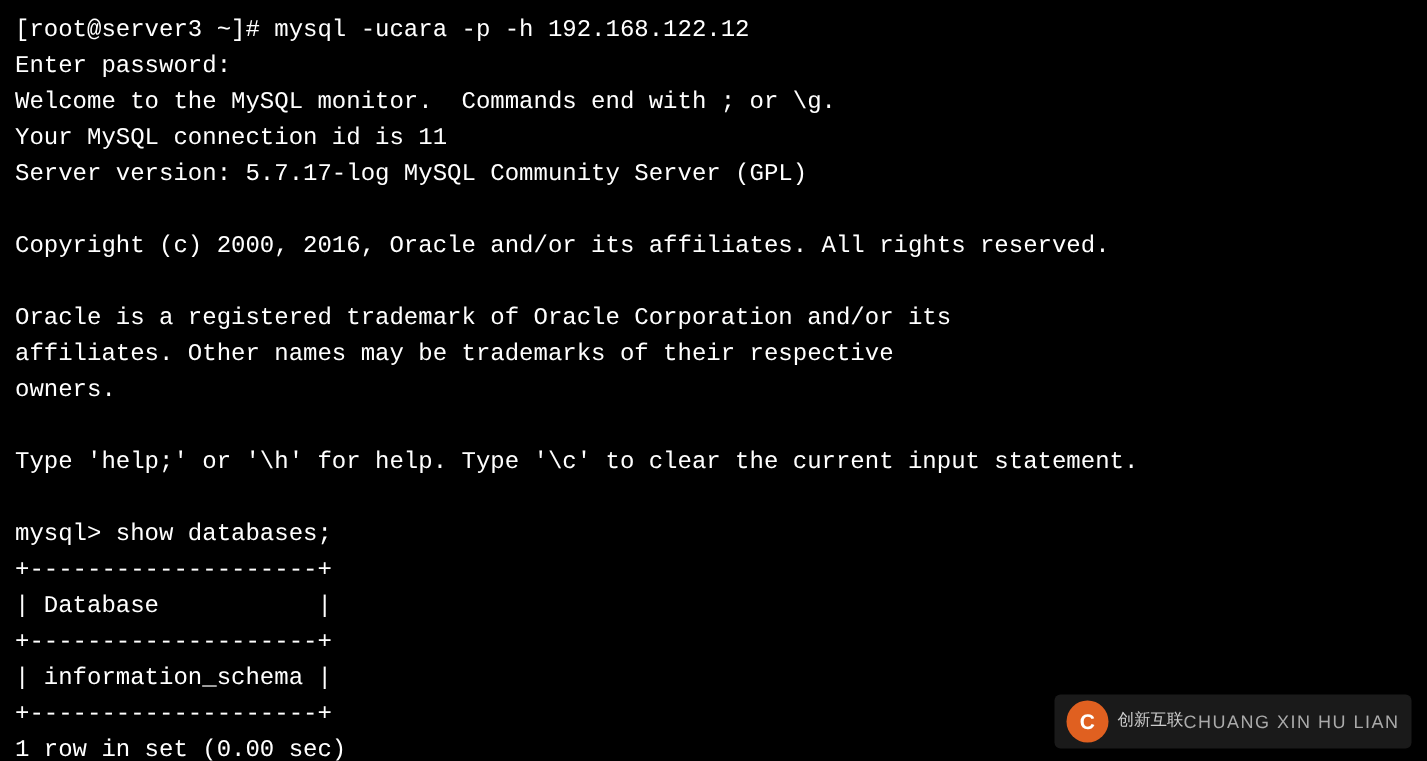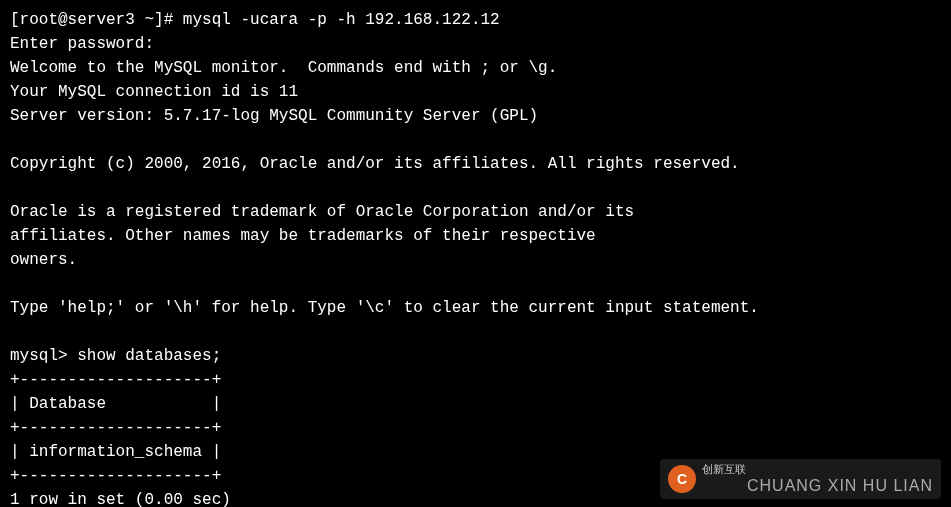--- a/index.html
+++ b/index.html
@@ -46,38 +46,37 @@
       align-items: center;
       justify-content: center;
       font-size: 14px;
       font-weight: bold;
       color: white;
       font-family: sans-serif;
     }
 
     .watermark-text {
       display: flex;
-      flex-direction: column;
+      flex-direction: row;
       line-height: 1.2;
     }
 
     .watermark-text .line1 {
       font-size: 11px;
       color: #cccccc;
       font-family: sans-serif;
       white-space: nowrap;
     }
 
     .watermark-text .line2 {
-      font-size: 16px;
+      font-size: 12px;
       color: #aaaaaa;
       font-family: sans-serif;
       letter-spacing: 1px;
       white-space: nowrap;
-      margin-left: 45px;
     }
   </style>
 </head>
 <body>
 
 <div class="terminal-content">[root@server3 ~]# mysql -ucara -p -h 192.168.122.12
 Enter password:
 Welcome to the MySQL monitor.  Commands end with ; or \g.
 Your MySQL connection id is 11
 Server version: 5.7.17-log MySQL Community Server (GPL)

